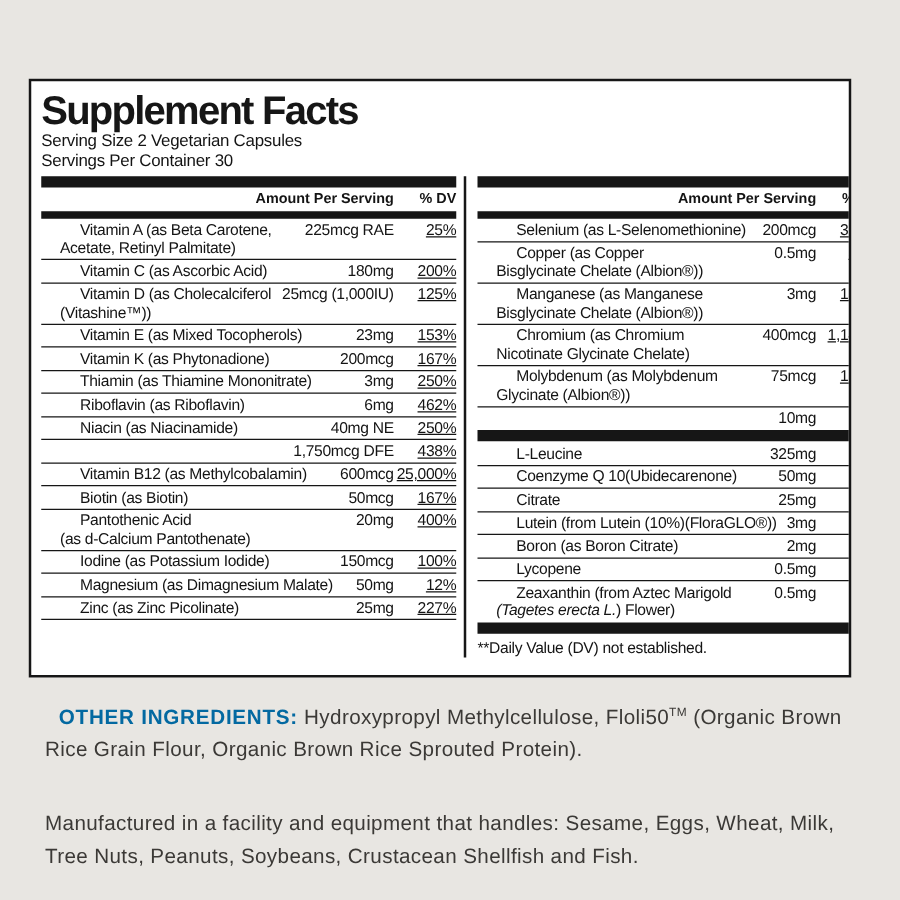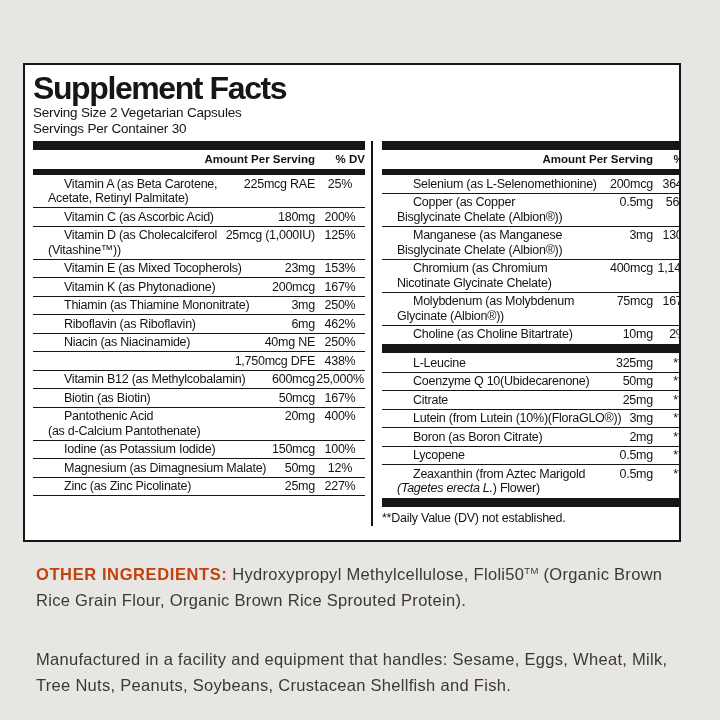--- a/index.html
+++ b/index.html
@@ -53,36 +53,36 @@
     padding: 2px 0 2px 0;
   }
   .hdr-amt { margin-left: auto; }
   .hdr-dv { flex: 0 0 50px; text-align: right; }
   .row { padding: 1.5px 0; }
   .rows .row + .row { border-top: 1.5px solid #161616; }
   .col-left .rows .row:last-child { border-bottom: 1.5px solid #161616; }
   .r1 { display: flex; align-items: baseline; margin-left: 31px; }
   .nm { flex: 1 1 auto; padding-right: 4px; white-space: nowrap; }
   .amt { margin-left: auto; white-space: nowrap; padding-left: 4px; }
-  .dv { flex: 0 0 50px; text-align: center; white-space: nowrap; }
+  .dv { flex: 0 0 50px; text-align: right; white-space: nowrap; text-decoration: underline; }
   .r2 { padding-left: 15px; }
   .row, .footnote {
     font-size: 12.5px;
     line-height: 14.5px;
     letter-spacing: -0.25px;
   }
   .footnote { padding: 3px 0 0 0; }
   .body-text {
     position: absolute;
     color: #3b3936;
     font-size: 16.5px;
     line-height: 26px;
     letter-spacing: 0.3px;
   }
-  .body-text b { color: #c2410c; letter-spacing: 0.6px; }
+  .body-text b { color: #0369a1; letter-spacing: 0.6px; margin-left: 11px; }
   .other { left: 36px; top: 561px; width: 652px; }
   .mfg  { left: 36px; top: 646px; width: 662px; }
   sup { font-size: 9.5px; vertical-align: super; line-height: 0; }
 </style>
 </head>
 <body>
 
 <div class="card">
   <div class="title">Supplement Facts</div>
   <div class="serv">Serving Size 2 Vegetarian Capsules</div>
@@ -269,21 +269,20 @@
     <div class="r1">
       <span class="nm">Molybdenum (as Molybdenum</span>
       <span class="amt">75mcg</span>
       <span class="dv">167%</span>
     </div>
   <div class="r2"><span>Glycinate (Albion®))</span></div>
           </div>
 
   <div class="row">
     <div class="r1">
-      <span class="nm">Choline (as Choline Bitartrate)</span>
       <span class="amt">10mg</span>
       <span class="dv">2%</span>
     </div>
   </div>
 <div class="bar bar-section"></div>
   <div class="row">
     <div class="r1">
       <span class="nm">L-Leucine</span>
       <span class="amt">325mg</span>
       <span class="dv">**</span>

